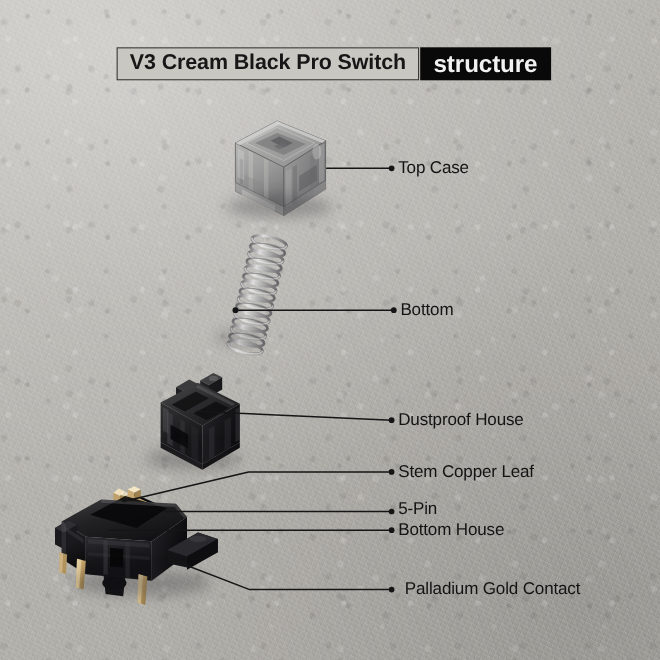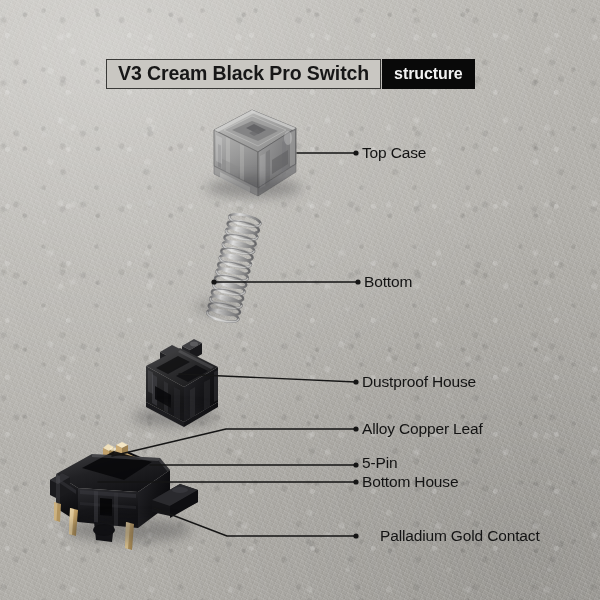--- a/index.html
+++ b/index.html
@@ -54,40 +54,39 @@
   }
 
   
   #title-bar {
     position: absolute;
     left: 106px;
     top: 43px;
     height: 30px;
     display: flex;
     align-items: stretch;
-    margin-top: 16px;
   }
   .title-light {
     background: #c9c7c2;
     border: 1.5px solid #3a3a38;
     display: flex;
     align-items: center;
     padding: 0 11px 0 11px;
     font-size: 19.5px;
     font-weight: 700;
     color: #171717;
     letter-spacing: -0.1px;
     line-height: 1;
   }
   .title-dark {
     background: #090909;
     display: flex;
     align-items: center;
     padding: 0 12px 0 12px;
-    font-size: 16px;
+    font-size: 22px;
     font-weight: 700;
     color: #f2f2f2;
     letter-spacing: -0.1px;
     line-height: 1;
     margin-left: 1px;
   }
 
   
   #leaders {
     position: absolute;
@@ -429,19 +428,19 @@
         <circle cx="356" cy="465" r="2.6" fill="#151515"></circle>
         <circle cx="356" cy="482" r="2.6" fill="#151515"></circle>
         <circle cx="356" cy="536" r="2.6" fill="#151515"></circle>
       </g>
   </svg>
 
   <div id="callout-labels">
       <div class="callout-label" style="left: 362px; top: 153px;">Top Case</div>
       <div class="callout-label" style="left: 364px; top: 282px;">Bottom</div>
       <div class="callout-label" style="left: 362px; top: 382px;">Dustproof House</div>
-      <div class="callout-label" style="left: 362px; top: 429px;">Alloy Copper Leaf</div>
+      <div class="callout-label" style="left: 362px; top: 429px;">Stem Copper Leaf</div>
       <div class="callout-label" style="left: 362px; top: 463px;">5-Pin</div>
       <div class="callout-label" style="left: 362px; top: 482px; text-align: right;">Bottom House</div>
-      <div class="callout-label" style="left: 380px; top: 536px;">Palladium Gold Contact</div>
+      <div class="callout-label" style="left: 368px; top: 536px;">Palladium Gold Contact</div>
     </div>
 
 </div>
 
 </body></html>

